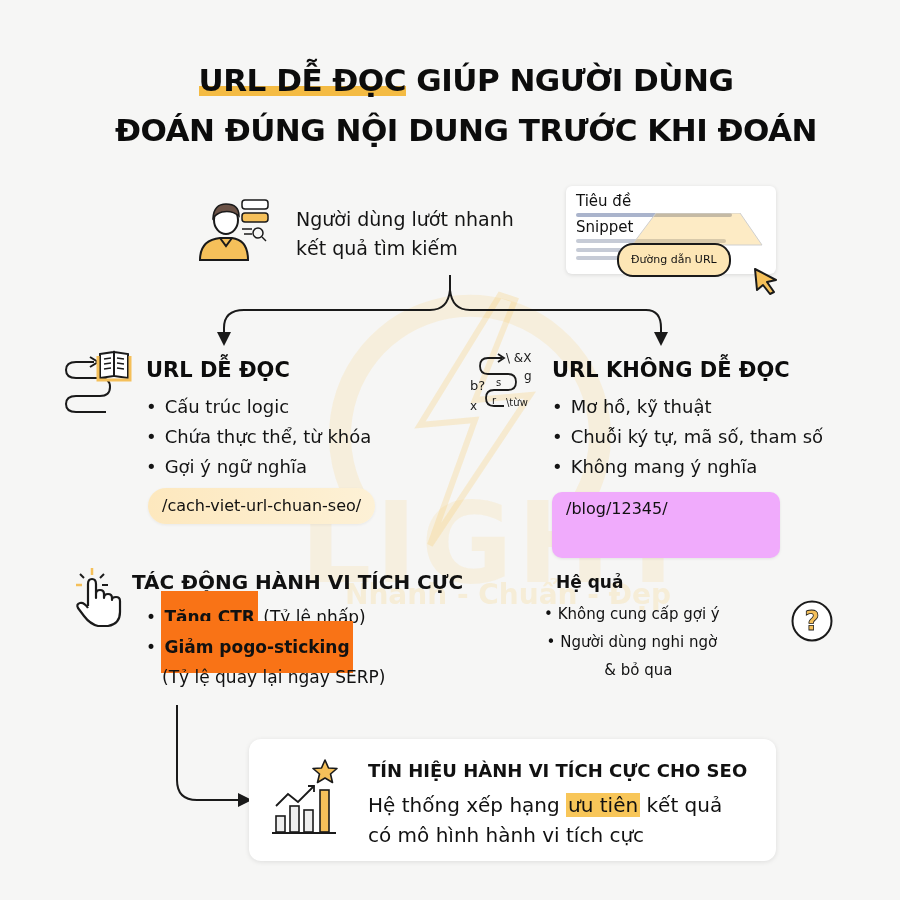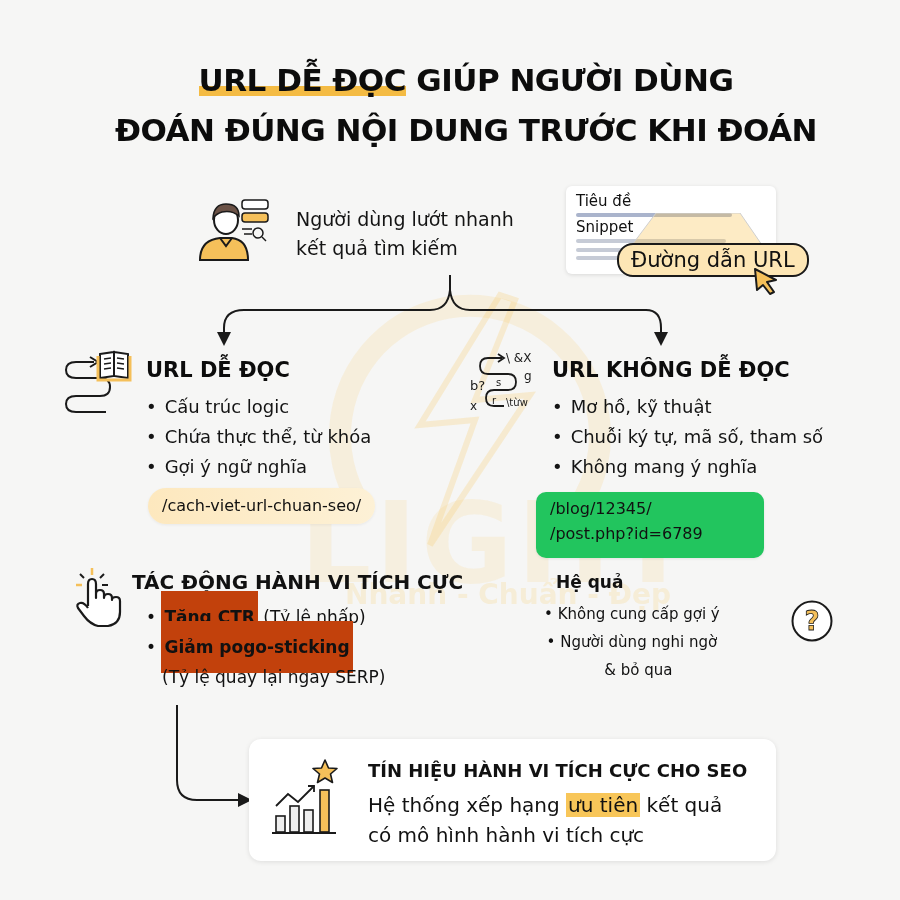--- a/index.html
+++ b/index.html
@@ -27,42 +27,42 @@
 
   .serp-card {
     left:566px; top:186px; width:210px; height:88px; background:#fff; border-radius:6px;
     box-shadow:0 1px 4px rgba(0,0,0,0.12);
   }
   .serp-title { left:576px; top:192px; font-size:15px; color:#111; }
   .serp-snippet { left:576px; top:218px; font-size:15px; color:#111; }
   .serp-bar { height:4px; border-radius:2px; background:#c6cbd6; }
   .url-pill {
     left:617px; top:243px; height:30px; padding:0 12px; border:2px solid #1a1a1a;
-    border-radius:16px; background:#fde6b5; font-size:21px; line-height:30px; color:#111;
+    border-radius:16px; background:#fde6b5; font-size:11px; line-height:30px; color:#111;
     white-space:nowrap;
   }
 
   .sec-head { font-weight:bold; font-size:21px; color:#0c0c0c; font-family:"DejaVu Sans", sans-serif; }
   .bullets { font-size:18px; line-height:30px; color:#141414; margin:0; padding:0; list-style:none; }
   .bullets li::before { content:"•"; margin-right:8px; }
 
   .url-good {
     left:148px; top:488px; height:36px; padding:0 14px; border-radius:18px;
     background:linear-gradient(to right,#fde8be,#fdf1d6); font-size:16px; line-height:36px; color:#111;
     box-shadow:0 1px 3px rgba(0,0,0,0.06);
   }
   .url-bad {
-    left:536px; top:492px; width:200px; height:58px; padding:4px 14px; border-radius:10px;
-    background:#22c55e; font-size:16px; line-height:25px; color:#111;
+    left:552px; top:492px; width:200px; height:58px; padding:4px 14px; border-radius:10px;
+    background:#f0abfc; font-size:16px; line-height:25px; color:#111;
     box-shadow:0 1px 3px rgba(0,0,0,0.08);
   }
 
   .impact-head { left:132px; top:570px; font-weight:bold; font-size:20px; font-family:"DejaVu Sans", sans-serif; }
   .impact-list { left:146px; top:602px; font-size:17px; line-height:30px; }
-  .hl { background:#c2410c; font-weight:bold; padding:16px 3px; }
+  .hl { background:#f97316; font-weight:bold; padding:16px 3px; }
 
   .conseq-head { left:556px; top:572px; font-weight:bold; font-size:17px; }
   .conseq-list { left:544px; top:600px; font-size:15px; line-height:28px;text-align:center; }
 
   .signal-box {
     left:249px; top:739px; width:527px; height:122px; background:#fff; border-radius:12px;
     box-shadow:0 1px 5px rgba(0,0,0,0.1);
   }
   .signal-head { left:368px; top:760px; font-weight:bold; font-size:18px; font-family:"DejaVu Sans", sans-serif; }
   .signal-text { left:368px; top:790px; font-size:20px; line-height:30px; }
@@ -154,21 +154,20 @@
   <text x="38" y="60" font-size="10" font-family="DejaVu Sans, sans-serif" fill="#1a1a1a">\từw</text>
 </svg>
 <div class="abs sec-head" style="left:552px;top:358px">URL KHÔNG DỄ ĐỌC</div>
 <ul class="abs bullets" style="left:552px;top:392px">
   <li>Mơ hồ, kỹ thuật</li>
   <li>Chuỗi ký tự, mã số, tham số</li>
   <li>Không mang ý nghĩa</li>
 </ul>
 <div class="abs url-bad">
   <div>/blog/12345/</div>
-  <div>/post.php?id=6789</div>
 </div>
 
 <svg class="abs" style="left:72px;top:566px;width:52px;height:62px" viewBox="0 0 52 62">
   <line x1="20" y1="2" x2="20" y2="9" stroke="#f5c05a" stroke-width="2.5"></line>
   <line x1="8" y1="8" x2="12" y2="12" stroke="#1a1a1a" stroke-width="2"></line>
   <line x1="32" y1="8" x2="28" y2="12" stroke="#1a1a1a" stroke-width="2"></line>
   <line x1="4" y1="19" x2="10" y2="19" stroke="#f5c05a" stroke-width="2.5"></line>
   <line x1="30" y1="19" x2="36" y2="19" stroke="#1a1a1a" stroke-width="2"></line>
   <path d="M16 40 L16 18 Q16 13 20 13 Q24 13 24 18 L24 32 L24 28 Q24 24 28 24 Q32 24 32 28 L32 32 Q32 28 36 28 Q40 28 40 32 L40 34 Q40 31 44 31 Q48 31 48 35 L48 46 Q48 58 36 60 L26 60 Q18 58 12 50 L6 42 Q4 38 8 37 Q12 36 16 42" fill="#fff" stroke="#1a1a1a" stroke-width="2.2" stroke-linejoin="round"></path>
 </svg>

